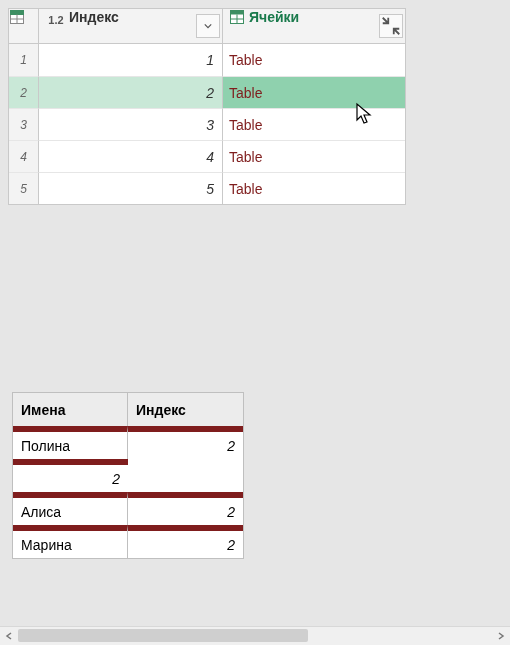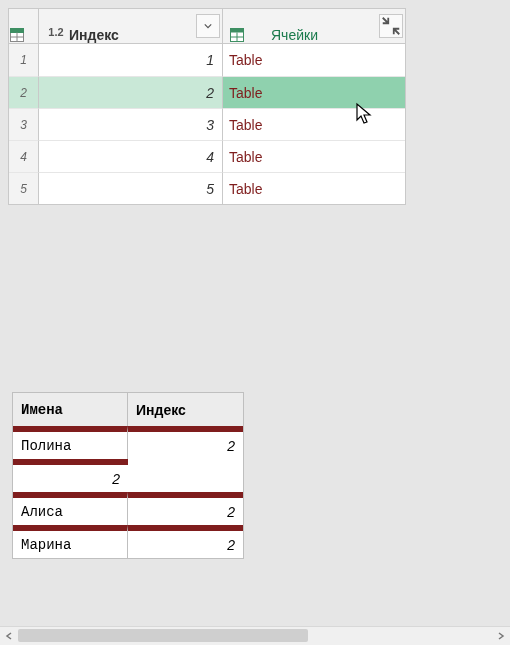--- a/index.html
+++ b/index.html
@@ -23,21 +23,21 @@
   }
 
   .hdr-row {
     display: flex;
     height: 34px;
     background: #f3f3f3;
     border-bottom: 1px solid #c9c9c9;
   }
   .hdr-cell {
     display: flex;
-    align-items: flex-end;
+    align-items: flex-start;
     border-right: 1px solid #c9c9c9;
     box-sizing: border-box;
     position: relative;
   }
   .hdr-cell:last-child { border-right: none; }
 
   .hdr-rownum { width: 30px; }
 
   .hdr-index {
     width: 184px;
@@ -55,23 +55,22 @@
     position: absolute; right: 2px; top: 50%; transform: translateY(-50%);
     width: 22px; height: 22px; border: 1px solid #c9c9c9;
     background: #fafafa;
     display: flex; align-items: center; justify-content: center;
   }
   .hdr-index .filter-btn svg { width: 8px; height: 8px; }
 
   .hdr-cells {
     width: 182px;
     padding: 0 0 0 6px;
-    font-weight: 400;
+    font-weight: 700;
     color: #1a7a4c;
-    gap: 22px;
   }
   .hdr-cells .expand-btn {
     position: absolute; right: 2px; top: 50%; transform: translateY(-50%);
     width: 22px; height: 22px; border: 1px solid #c9c9c9;
     background: #fafafa;
     display: flex; align-items: center; justify-content: center;
   }
 
   .tbl-icon {
     width: 16px; height: 16px;
@@ -141,21 +140,21 @@
   .bt-row + .bt-row .bt-cell { border-top: 6px solid #7f1d1d; }
 
   .bt-cell {
     box-sizing: border-box;
     display: flex;
     align-items: center;
     padding: 0 8px;
     border-right: 1px solid #bfbfbf;
   }
   .bt-cell:last-child { border-right: none; }
-  .bt-name { width: 115px; font-family: Liberation Mono, monospace; }
+  .bt-name { width: 115px; }
   .bt-idx  { width: 115px; justify-content: flex-end; font-style: italic; }
   .bt-row.hdr .bt-idx { justify-content: flex-start; font-style: normal; }
 
   .scrollbar-bottom {
     position: absolute;
     left: 0; bottom: 0;
     width: 510px; height: 18px;
     background: #f0f0f0;
     border-top: 1px solid #d8d8d8;
   }

